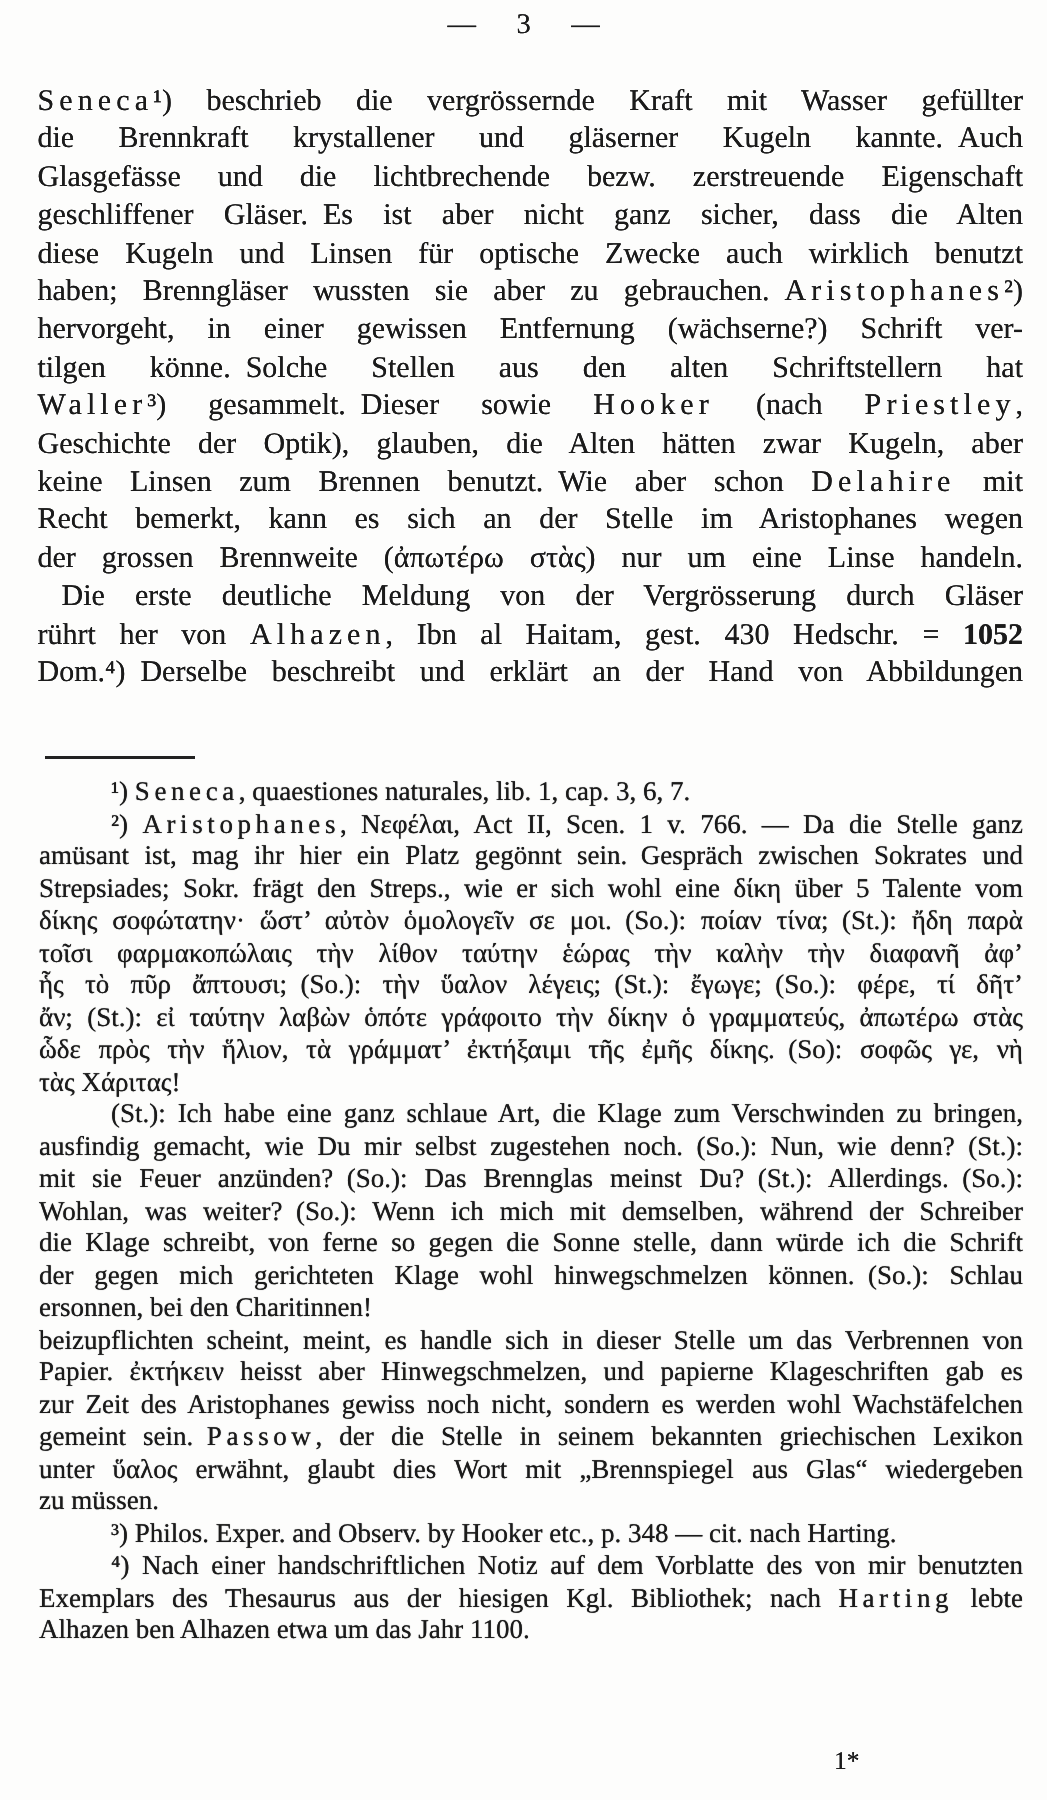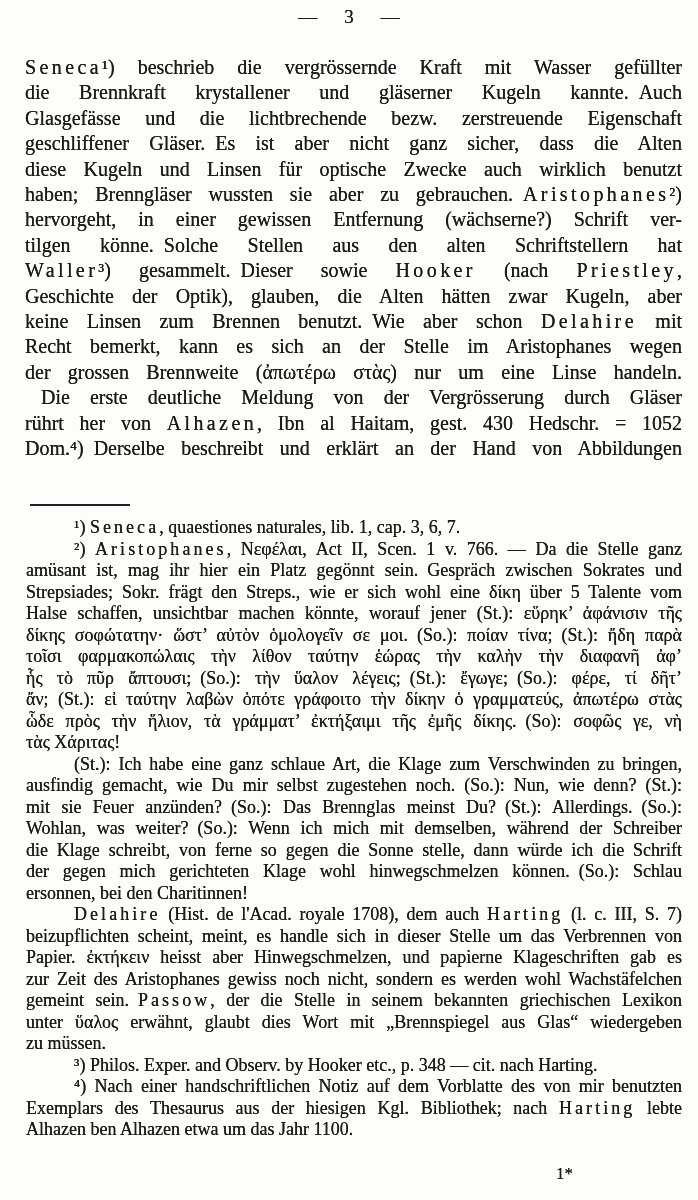--- a/index.html
+++ b/index.html
@@ -39,21 +39,21 @@
     position: absolute;
     left: 30px; top: 504px;
     width: 100px; height: 0;
     border-top: 2px solid #222;
   }
   .tline { text-align: justify; text-align-last: justify; }
   .tline.last { text-align-last: left; }
   .main-text .tline.indent { text-indent: 16px; }
   .fn .tline.indent { text-indent: 48px; }
   .s-sp { letter-spacing: 0.17em; }
-  .s-b  { font-weight: normal; }
+  .s-b  { font-weight: bold; }
   .sig {
     position: absolute;
     left: 556px; top: 1164px;
     font-size: 17px;
     text-shadow: 0 0 0.3px currentColor;
   }
 </style>
 </head>
 <body>
 
@@ -91,39 +91,37 @@
   <div class="divider"></div>
 
   <div class="fn">
     <div>
         <div class="tline last indent"><span>¹) </span><span class="s-sp">Seneca</span><span>, quaestiones naturales, lib. 1, cap. 3, 6, 7.</span></div>
       </div>
     <div>
         <div class="tline indent"><span>²) </span><span class="s-sp">Aristophanes</span><span>, Νεφέλαι, Act II, Scen. 1 v. 766. — Da die Stelle ganz</span></div>
         <div class="tline"><span>amüsant ist, mag ihr hier ein Platz gegönnt sein. Gespräch zwischen Sokrates und</span></div>
         <div class="tline"><span>Strepsiades; Sokr. frägt den Streps., wie er sich wohl eine δίκη über 5 Talente vom</span></div>
-        <div class="tline"><span>Halse schaffen, unsichtbar machen könnte, worauf jener (St.): εὕρηκ’ ἀφάνισιν τῆς</span></div>
         <div class="tline"><span>δίκης σοφώτατην· ὥστ’ αὐτὸν ὁμολογεῖν σε μοι. (So.): ποίαν τίνα; (St.): ἤδη παρὰ</span></div>
         <div class="tline"><span>τοῖσι φαρμακοπώλαις τὴν λίθον ταύτην ἑώρας τὴν καλὴν τὴν διαφανῆ ἀφ’</span></div>
         <div class="tline"><span>ἧς τὸ πῦρ ἄπτουσι; (So.): τὴν ὕαλον λέγεις; (St.): ἔγωγε; (So.): φέρε, τί δῆτ’</span></div>
         <div class="tline"><span>ἄν; (St.): εἰ ταύτην λαβὼν ὁπότε γράφοιτο τὴν δίκην ὁ γραμματεύς, ἀπωτέρω στὰς</span></div>
         <div class="tline"><span>ὧδε πρὸς τὴν ἥλιον, τὰ γράμματ’ ἐκτήξαιμι τῆς ἐμῆς δίκης. (So): σοφῶς γε, νὴ</span></div>
         <div class="tline last"><span>τὰς Χάριτας!</span></div>
       </div>
     <div>
         <div class="tline indent"><span>(St.): Ich habe eine ganz schlaue Art, die Klage zum Verschwinden zu bringen,</span></div>
         <div class="tline"><span>ausfindig gemacht, wie Du mir selbst zugestehen noch. (So.): Nun, wie denn? (St.):</span></div>
         <div class="tline"><span>mit sie Feuer anzünden? (So.): Das Brennglas meinst Du? (St.): Allerdings. (So.):</span></div>
         <div class="tline"><span>Wohlan, was weiter? (So.): Wenn ich mich mit demselben, während der Schreiber</span></div>
         <div class="tline"><span>die Klage schreibt, von ferne so gegen die Sonne stelle, dann würde ich die Schrift</span></div>
         <div class="tline"><span>der gegen mich gerichteten Klage wohl hinwegschmelzen können. (So.): Schlau</span></div>
         <div class="tline last"><span>ersonnen, bei den Charitinnen!</span></div>
       </div>
     <div>
-        <div class="tline indent"><span class="s-sp">Delahire</span><span> (Hist. de l'Acad. royale 1708), dem auch </span><span class="s-sp">Harting</span><span> (l. c. III, S. 7)</span></div>
         <div class="tline"><span>beizupflichten scheint, meint, es handle sich in dieser Stelle um das Verbrennen von</span></div>
         <div class="tline"><span>Papier. ἐκτήκειν heisst aber Hinwegschmelzen, und papierne Klageschriften gab es</span></div>
         <div class="tline"><span>zur Zeit des Aristophanes gewiss noch nicht, sondern es werden wohl Wachstäfelchen</span></div>
         <div class="tline"><span>gemeint sein. </span><span class="s-sp">Passow</span><span>, der die Stelle in seinem bekannten griechischen Lexikon</span></div>
         <div class="tline"><span>unter ὕαλος erwähnt, glaubt dies Wort mit „Brennspiegel aus Glas“ wiedergeben</span></div>
         <div class="tline last"><span>zu müssen.</span></div>
       </div>
     <div>
         <div class="tline last indent"><span>³) Philos. Exper. and Observ. by Hooker etc., p. 348 — cit. nach Harting.</span></div>
       </div>

